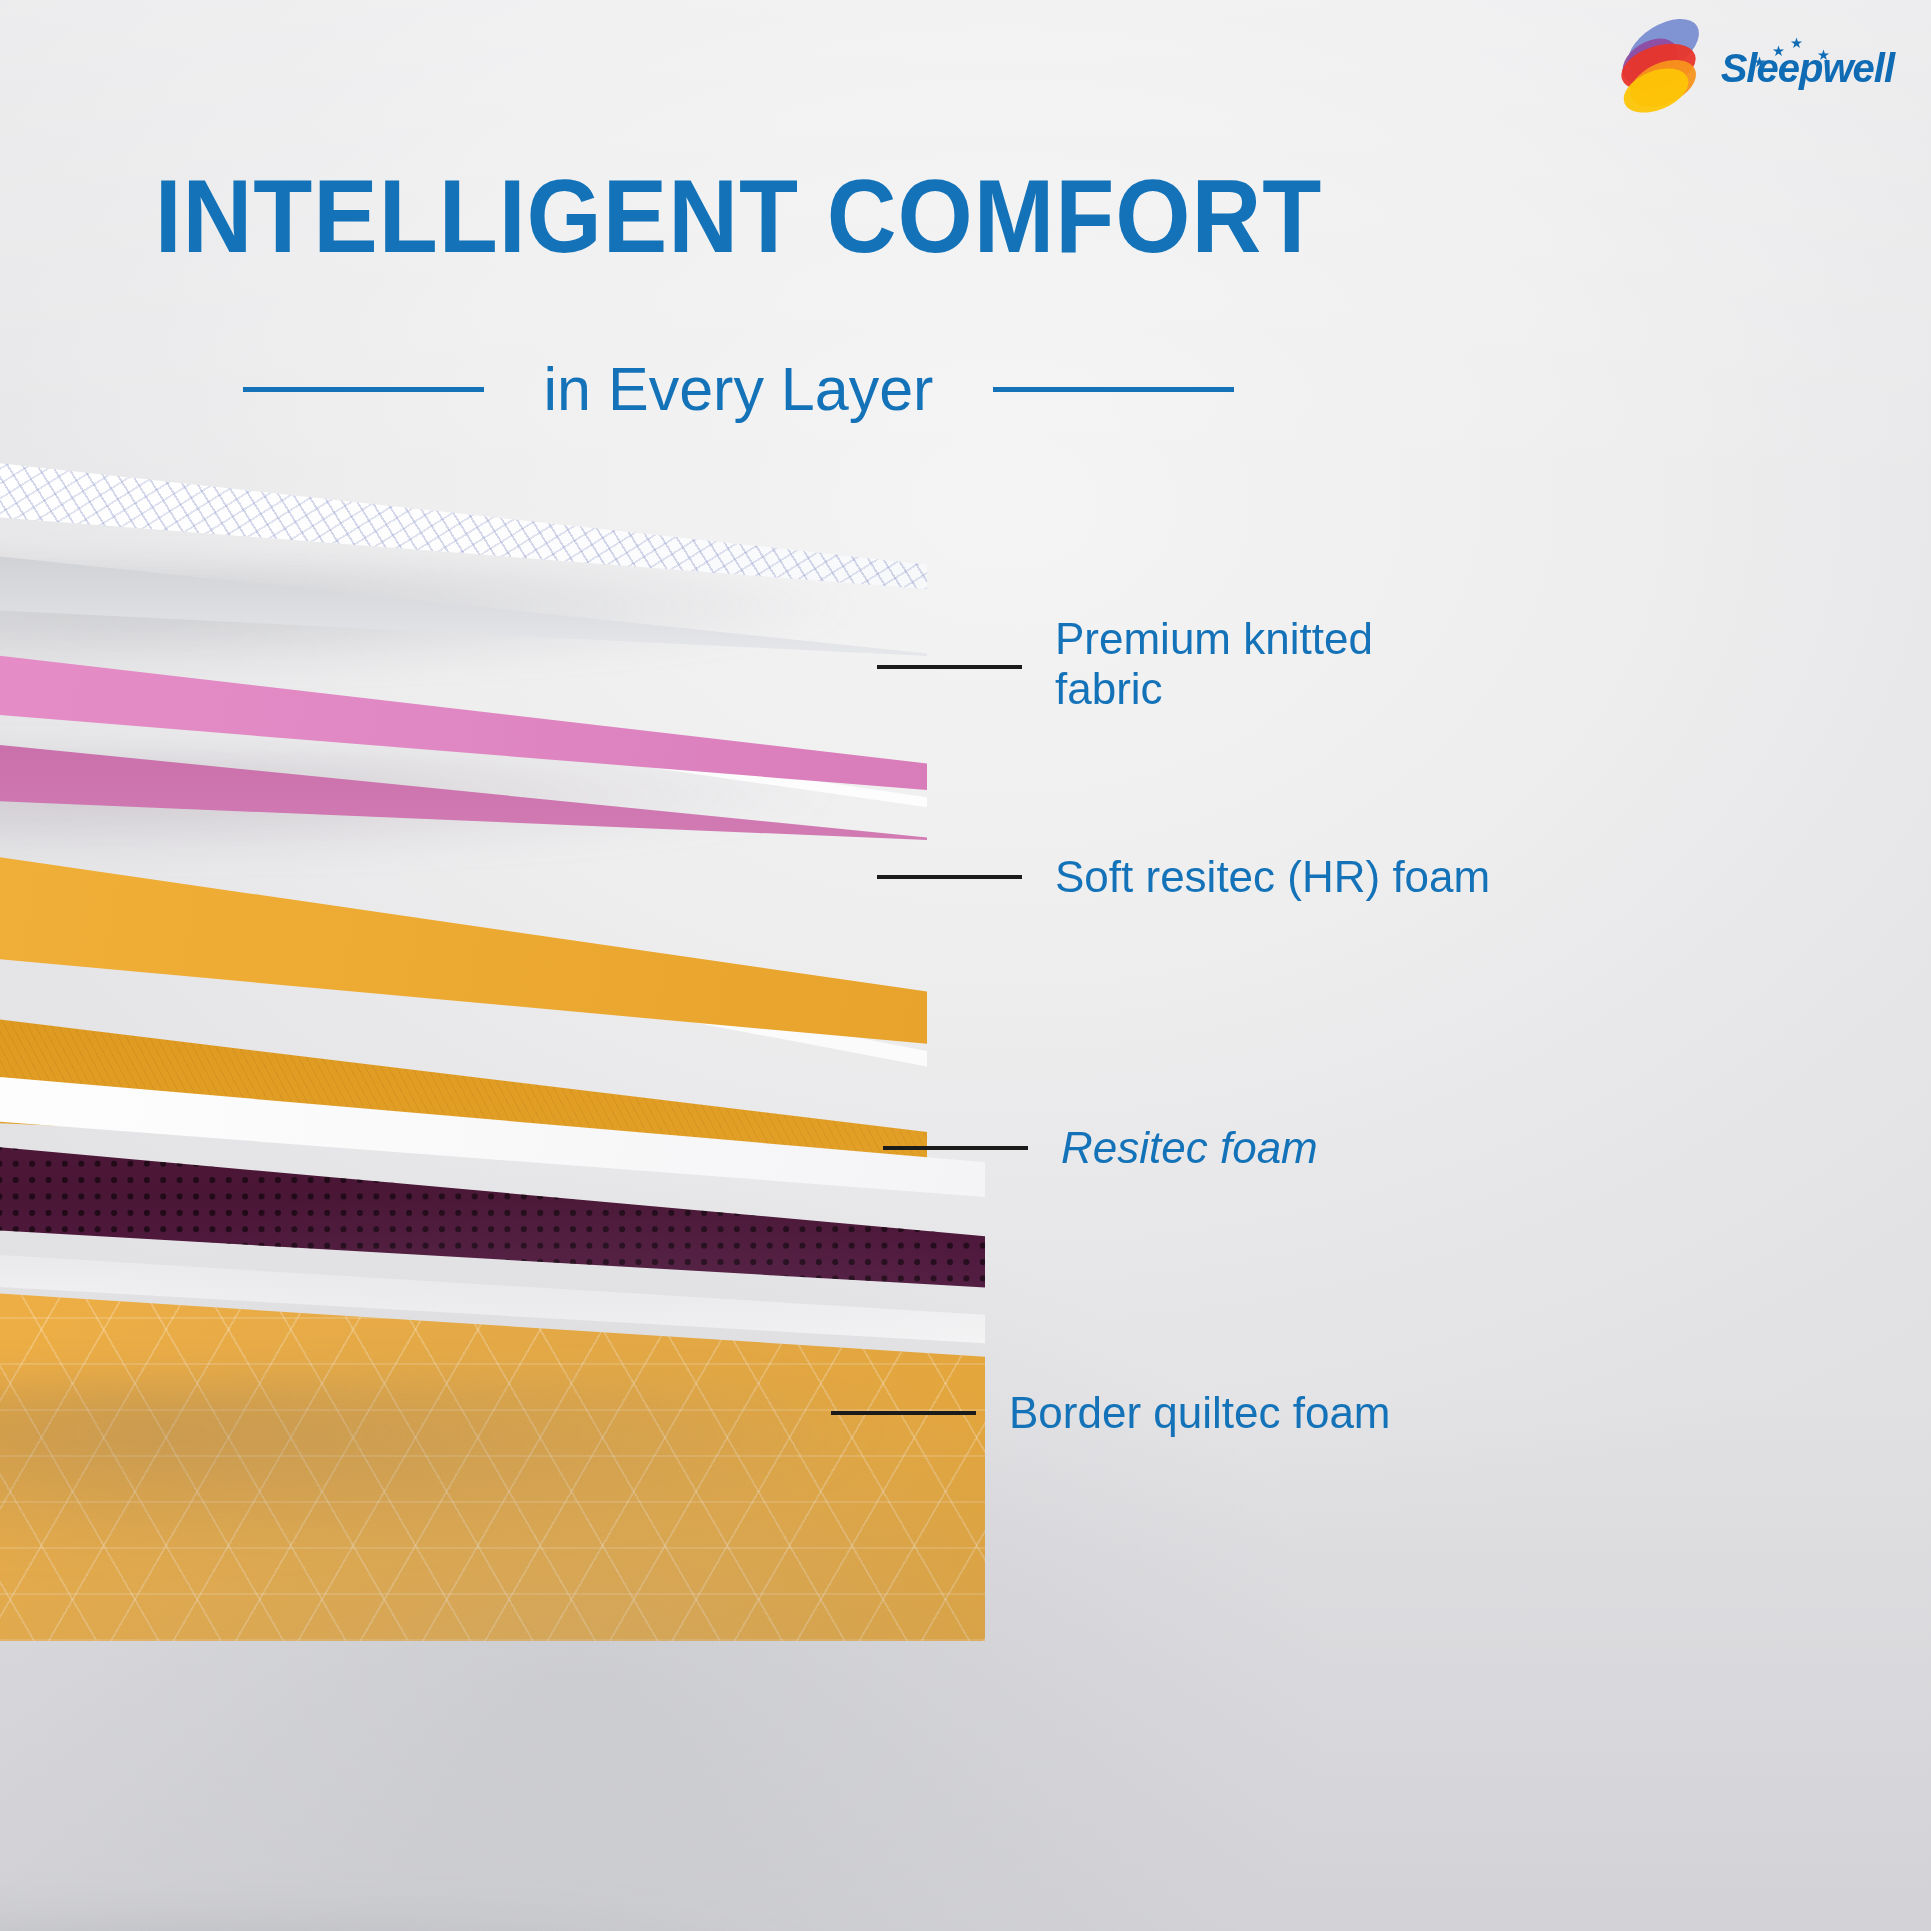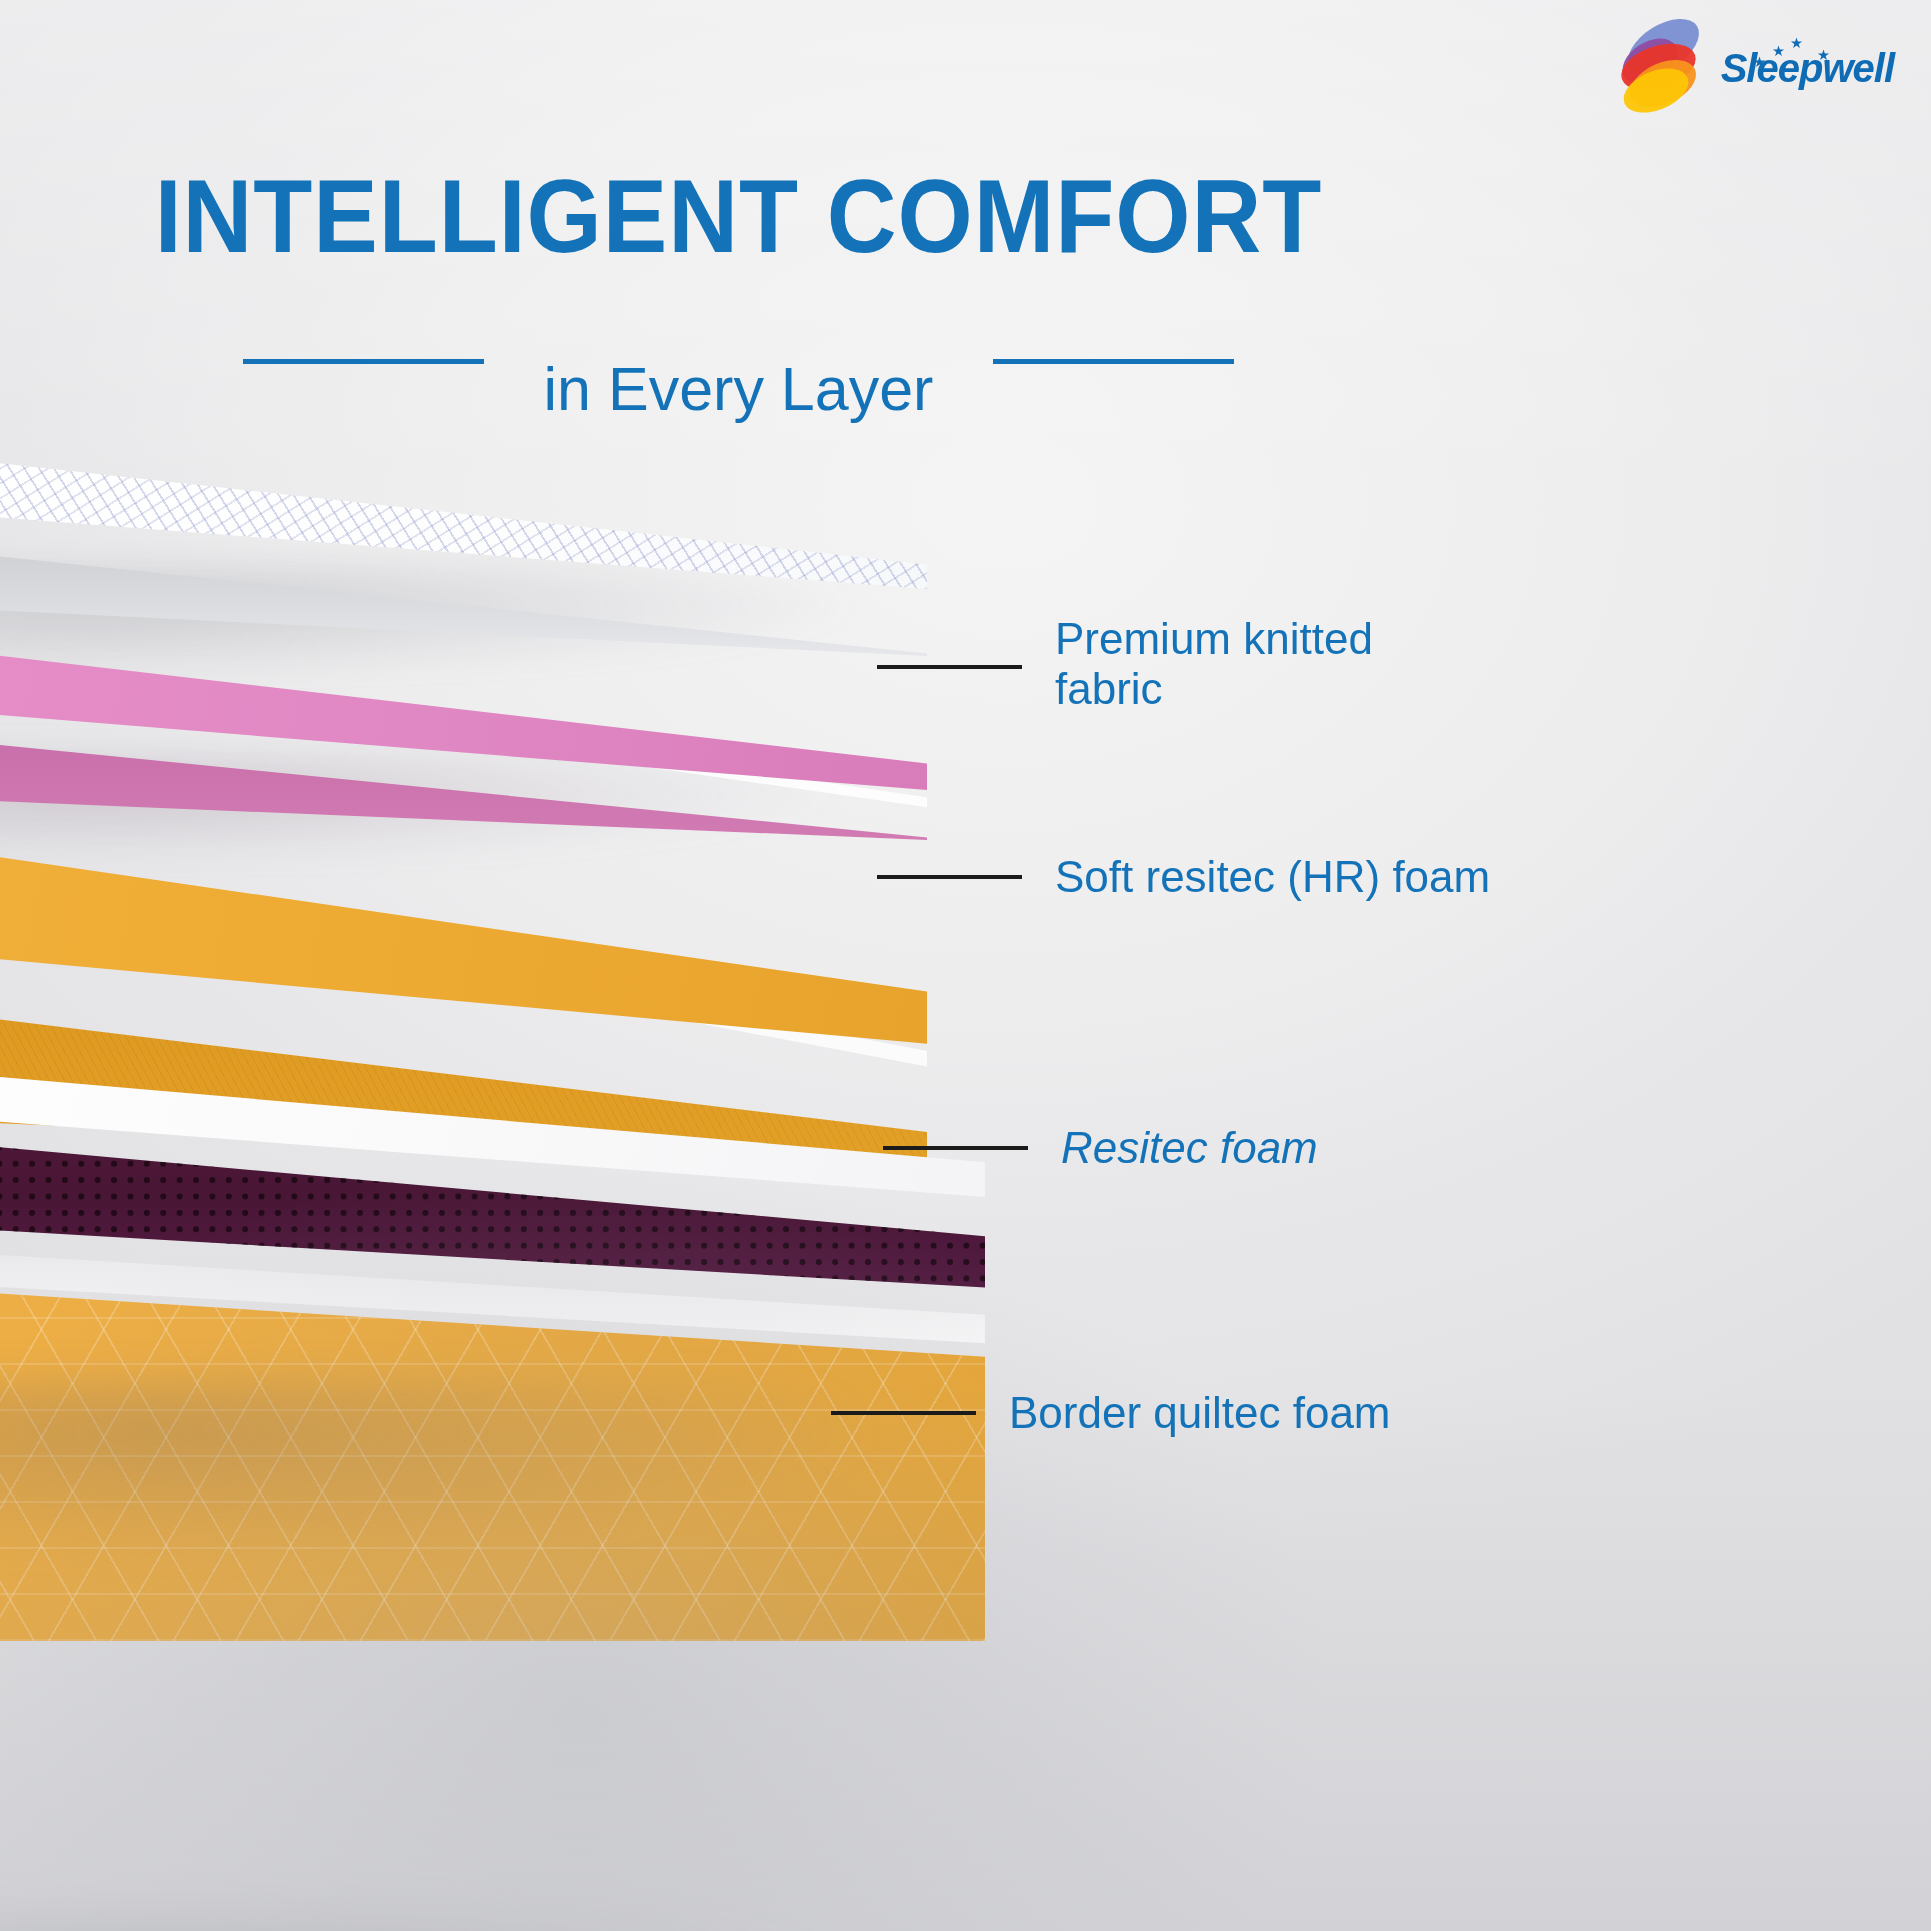--- a/index.html
+++ b/index.html
@@ -48,21 +48,21 @@
   .headline{
     position:absolute;top:164px;left:0;width:1477px;text-align:center;
     font-family:"Liberation Sans", sans-serif;
     font-weight:bold;font-size:104px;letter-spacing:1px;
     color:#1473b8;line-height:1;
     transform:scaleX(.93);transform-origin:50% 50%;
     white-space:nowrap;
   }
   .subrow{
     position:absolute;top:359px;left:0;width:1477px;
-    display:flex;justify-content:center;gap:60px;
+    display:flex;align-items:center;justify-content:center;gap:60px;
   }
   .subrow .rule{height:4.8px;width:241px;background:#1473b8;}
   .subrow .subtitle{
     font-size:61px;color:#1473b8;line-height:1;white-space:nowrap;font-weight:400;
   }
 
   
   .stack{position:absolute;left:-154px;top:415px;width:1139px;height:1081px;}
 
   .layer{position:absolute;}

